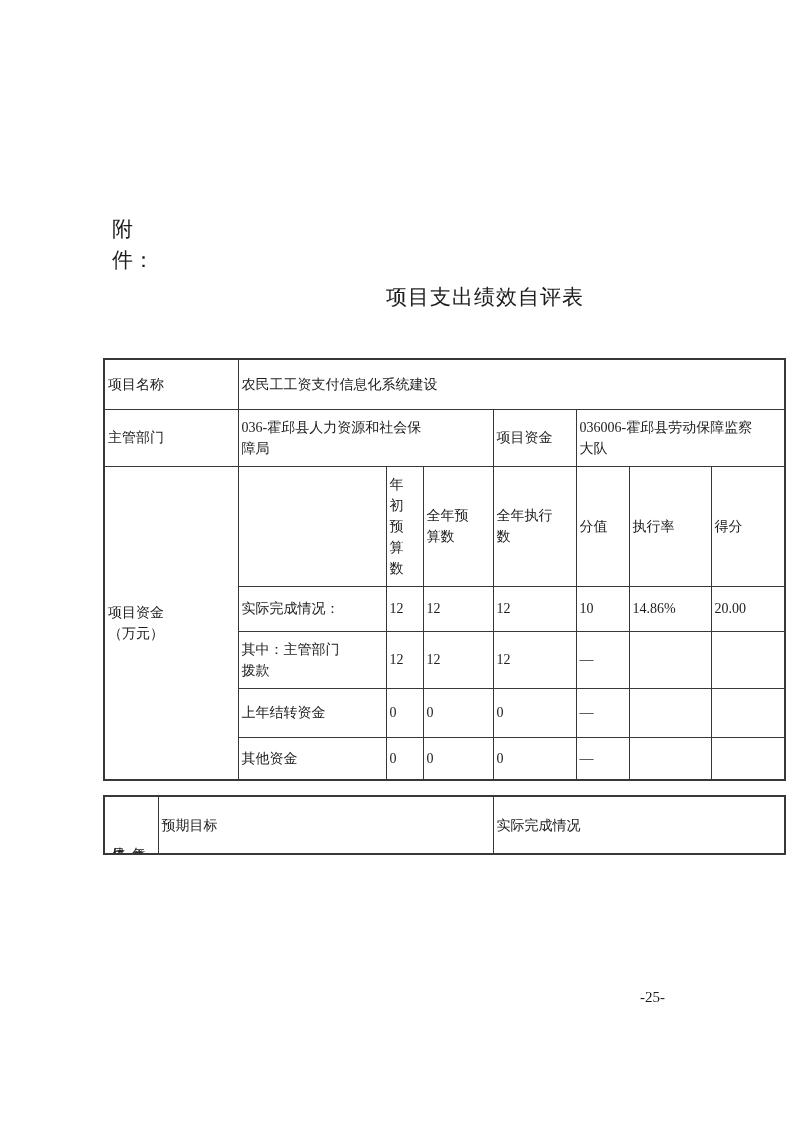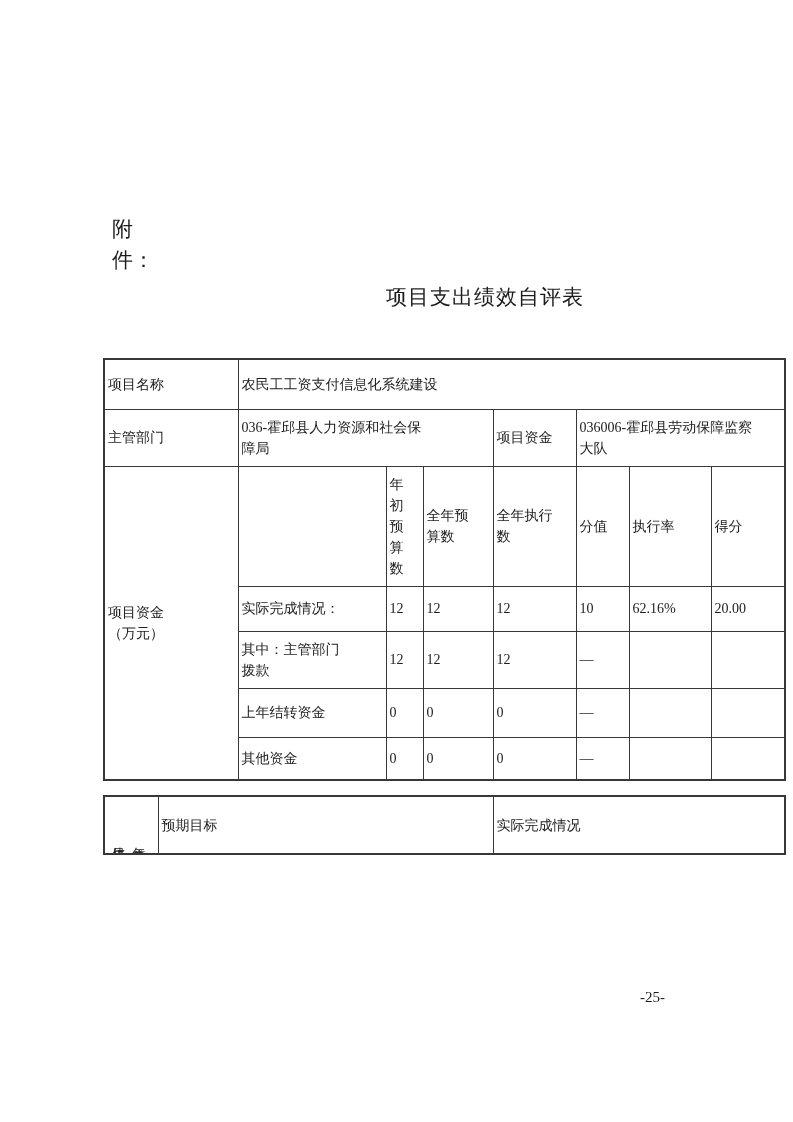--- a/index.html
+++ b/index.html
@@ -135,21 +135,21 @@
       <td>分值</td>
       <td>执行率</td>
       <td>得分</td>
     </tr>
     <tr style="height:45px">
       <td>实际完成情况：</td>
       <td>12</td>
       <td>12</td>
       <td>12</td>
       <td>10</td>
-      <td>62.16%</td>
+      <td>14.86%</td>
       <td>20.00</td>
     </tr>
     <tr style="height:53px">
       <td>其中：主管部门
 拨款</td>
       <td>12</td>
       <td>12</td>
       <td>12</td>
       <td>—</td>
       <td></td>

